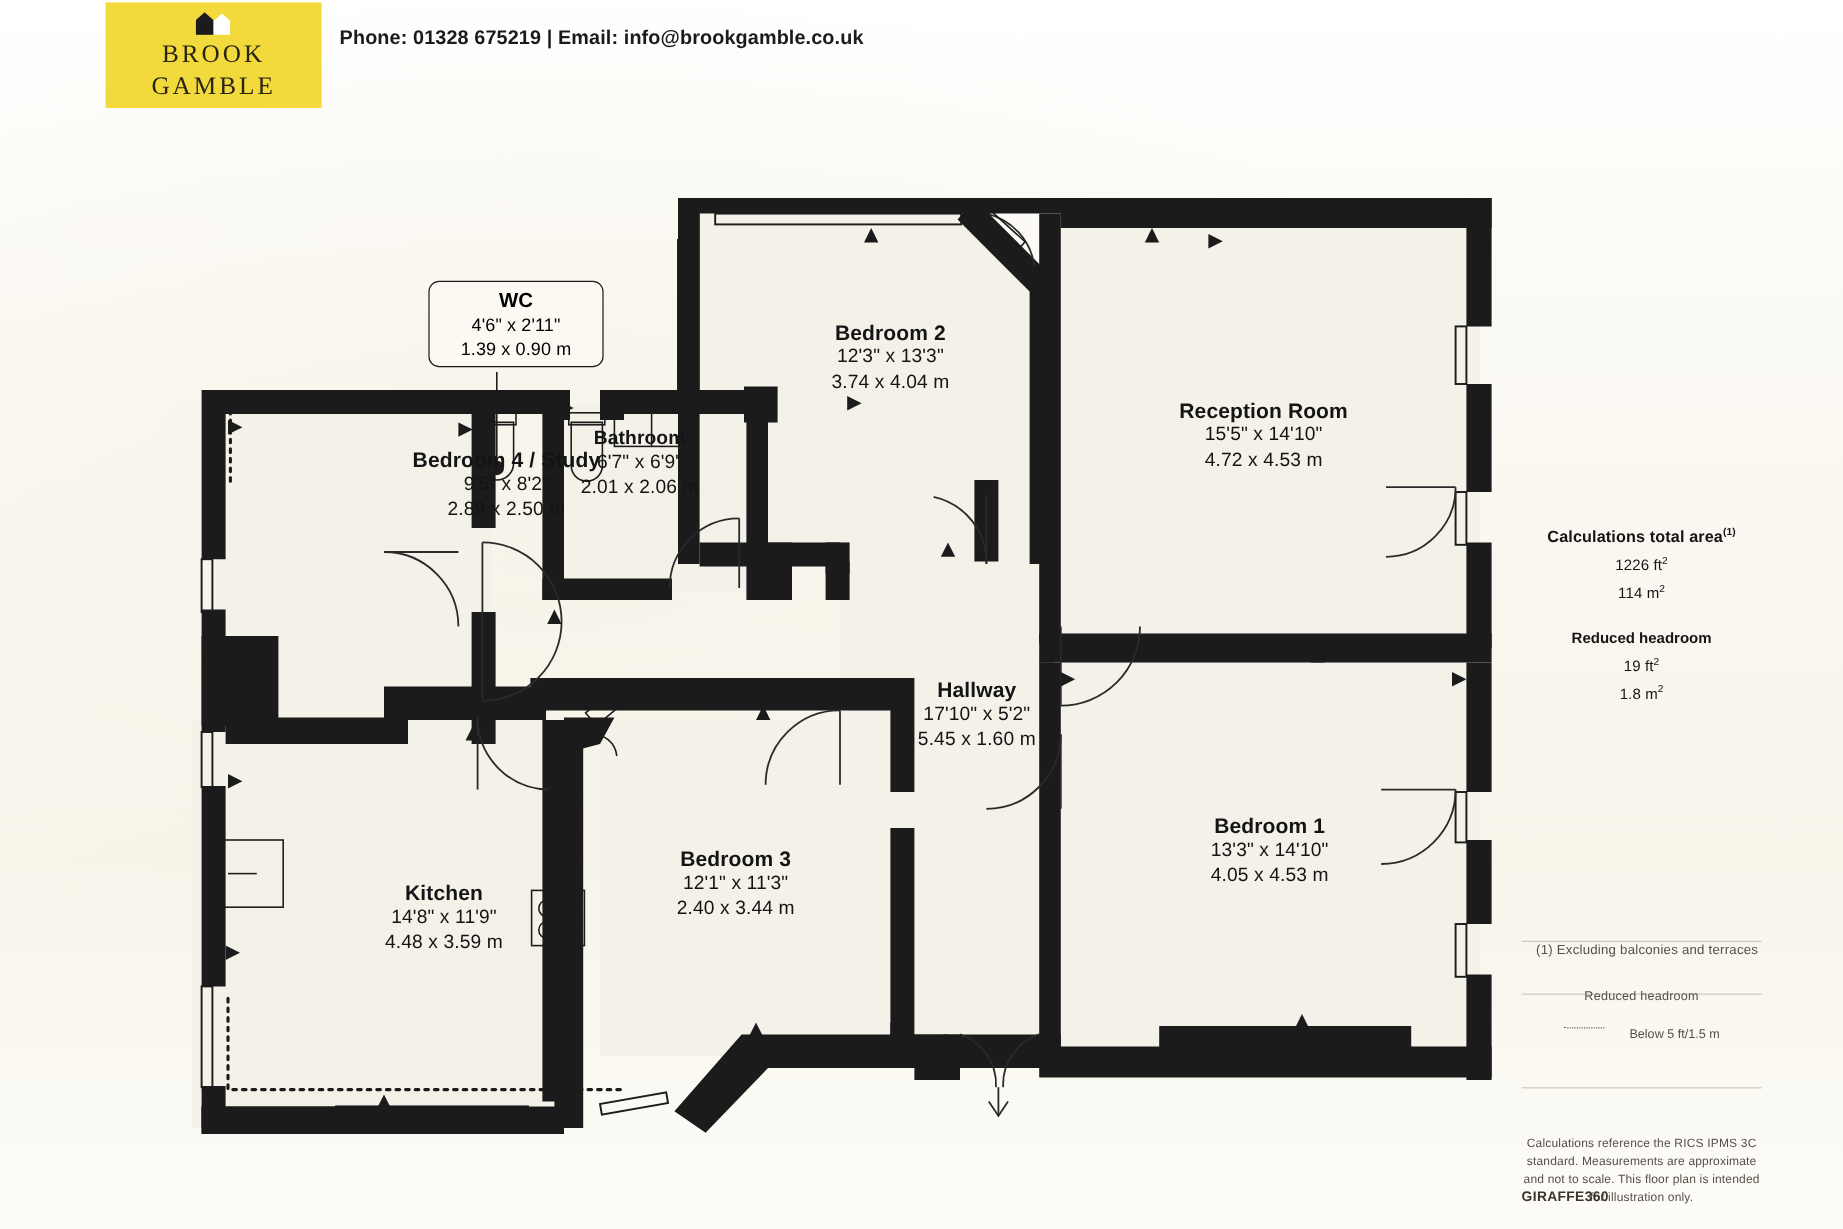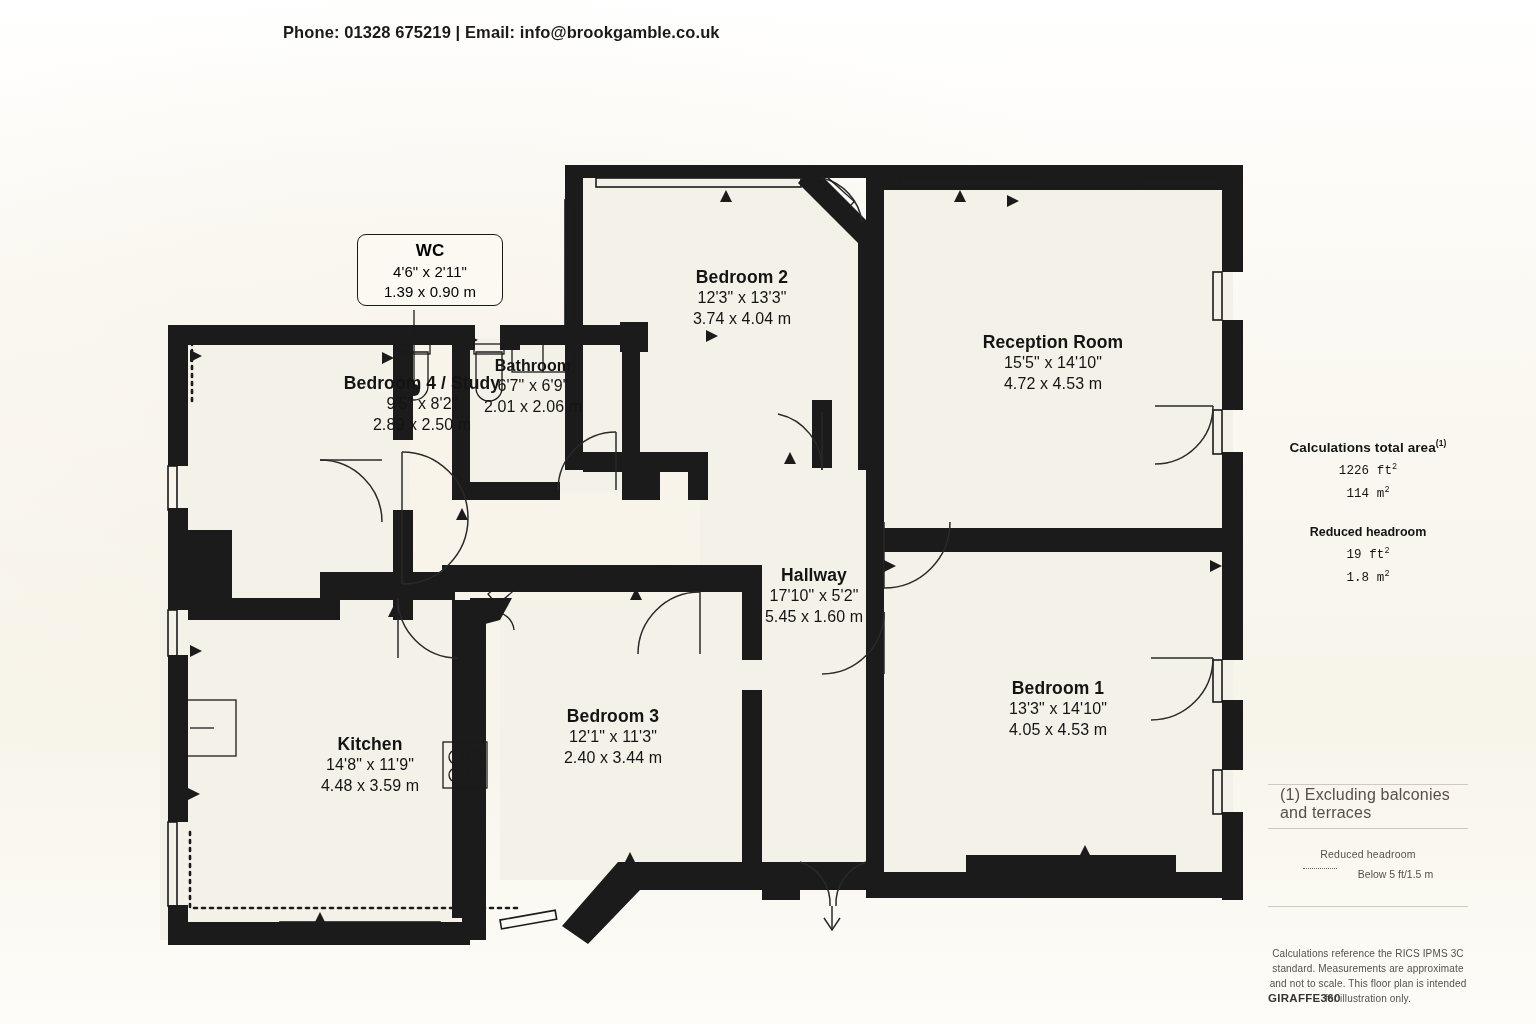--- a/index.html
+++ b/index.html
@@ -107,49 +107,49 @@
 
   
   #area-panel {
     position: absolute; left: 1268px; top: 438px;
     width: 200px; text-align: center; color: #141414;
   }
   #area-panel .panel-head {
     font-size: 13.5px; font-weight: bold; letter-spacing: 0.1px;
   }
   #area-panel .panel-val {
-    font-size: 12.5px; margin-top: 7px; letter-spacing: 0.1px; font-family: Liberation Mono, monospace;
+    font-size: 12.5px; margin-top: 7px; letter-spacing: 0.1px;
   }
   #area-panel .panel-head2 {
     font-size: 12.5px; font-weight: bold; margin-top: 24px;
   }
   .sup { font-size: 8.5px; vertical-align: super; }
 
   #legend-panel {
     position: absolute; left: 1268px; top: 786px; width: 200px;
     color: #555049; text-align: center;
   }
   #legend-rule-1, #legend-rule-2, #legend-rule-3 {
     position: absolute; left: 1268px; width: 200px;
     height: 1px; background: #cfc9bf;
   }
   #legend-rule-1 { top: 784px; }
   #legend-rule-2 { top: 828px; }
   #legend-rule-3 { top: 906px; }
 
   .legend-note {
-    font-size: 16px; letter-spacing: 0.2px;
+    font-size: 11px; letter-spacing: 0.2px;
     text-align: left; padding-left: 12px;
   }
   .legend-title {
     font-size: 10.5px; margin-top: 26px; letter-spacing: 0.2px;
   }
   .legend-key {
     display: flex; align-items: flex-start; justify-content: center;
-    gap: 21px; margin-top: 8px; font-size: 10.5px;
+    gap: 21px; margin-top: 20px; font-size: 10.5px;
   }
   .dash-swatch {
     display: inline-block; width: 34px; height: 0;
     border-top: 1.4px dotted #6a645c;
   }
   #disclaimer {
     position: absolute; left: 1268px; top: 918px; width: 200px;
     font-size: 10px; line-height: 1.5; color: #555049; text-align: center;
     letter-spacing: 0.15px;
     margin-top: 28px;
@@ -160,20 +160,28 @@
     letter-spacing: 0.3px;
   }
 </style>
 </head>
 <body>
 
 <div id="page">
   <div id="paper-tint"></div>
 
   <div id="header">
+    <div id="logo-box">
+      <div id="logo-icon">
+        <div class="h1"></div>
+          <div class="h2"></div>
+      </div>
+      <div class="logo-word">BROOK</div>
+      <div class="logo-word">GAMBLE</div>
+    </div>
     <div id="agency-lines">
       <div class="agency-line">Phone: 01328 675219 | Email: info@brookgamble.co.uk</div>
     </div>
   </div>
 
   <div id="plan-stage">
     <svg id="plan-svg" width="1536" height="1024" viewBox="0 0 1536 1024">
       <defs>
         <style>
           .wall { fill:#1b1b1b; }

